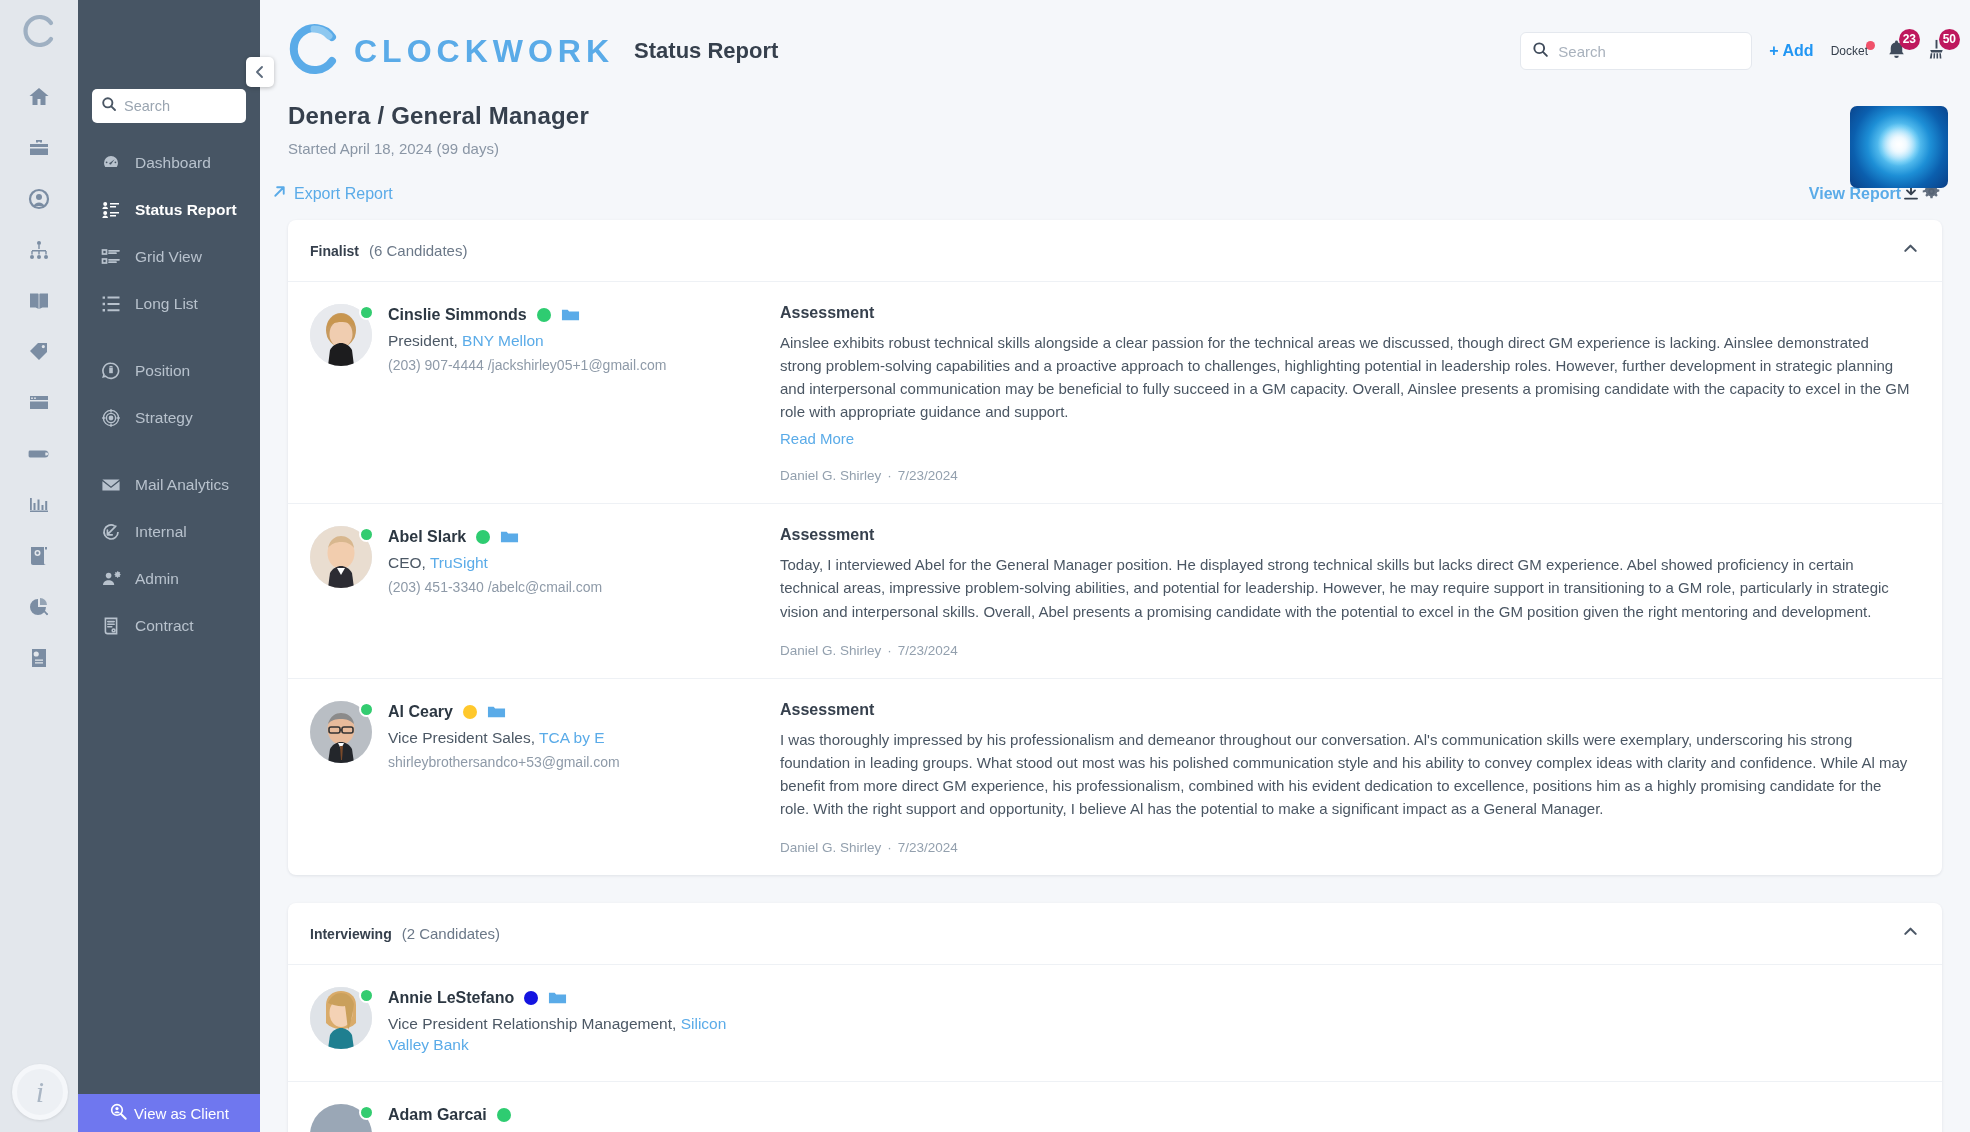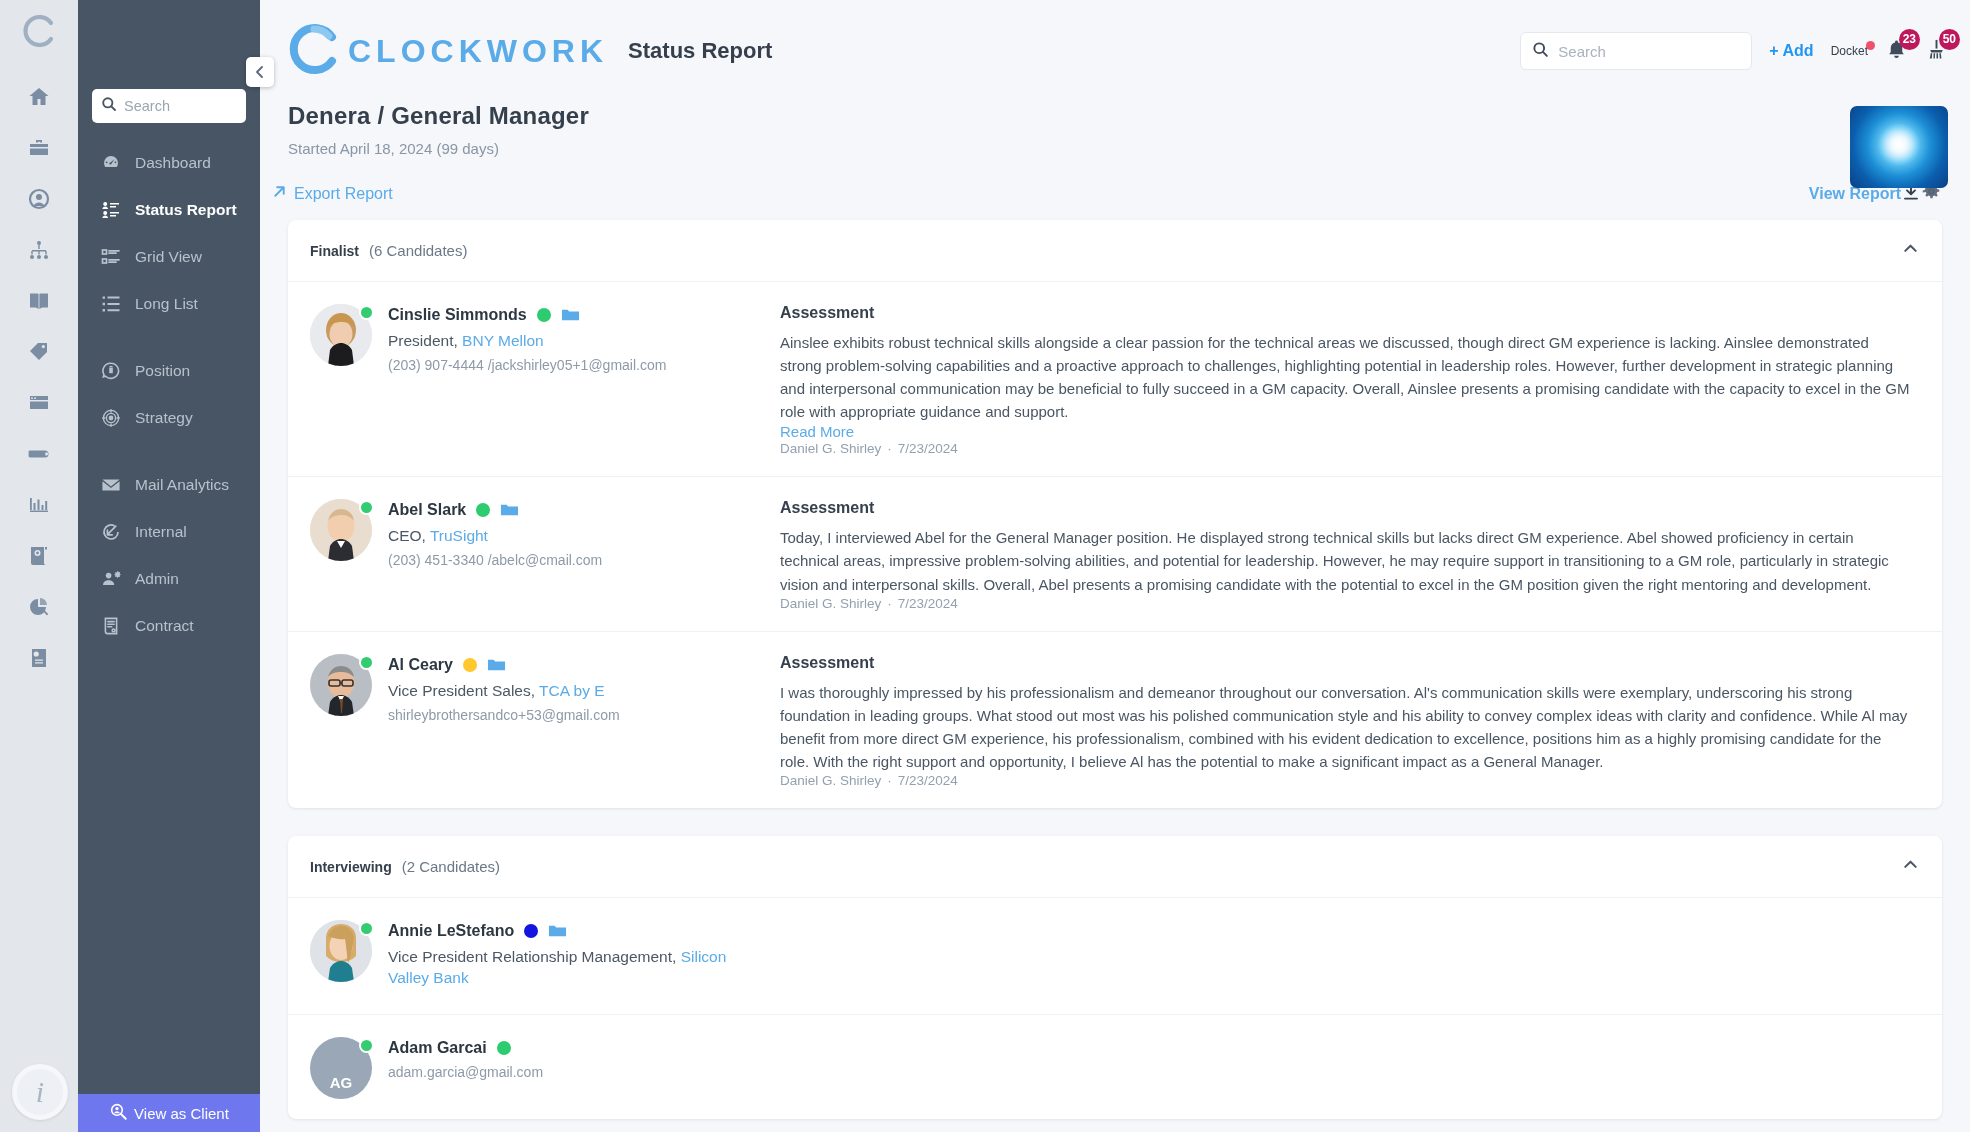--- a/index.html
+++ b/index.html
@@ -75,21 +75,21 @@
   .nav-fill { flex: 1 1 auto; }
   .view-as-client {
     height: 38px; background: #6f77ef; color: #fff;
     display: flex; align-items: center; justify-content: center;
     gap: 6px; font-size: 15px; cursor: pointer;
   }
 
   
   .main { flex: 1 1 auto; height: 100%; overflow: hidden; position: relative; background: #f5f7fa; }
   .topbar { height: 102px; display: flex; align-items: center; padding: 0 22px 0 28px; }
-  .brand { display: flex; align-items: center; gap: 8px; }
+  .brand { display: flex; align-items: center; gap: 14px; }
   .brand-word {
     font-size: 32px; letter-spacing: 5px; color: #5aabe8; font-weight: bold;
   }
   .topbar-title { font-size: 22px; font-weight: bold; color: #36404d; margin-left: 20px; }
   .topbar-right { margin-left: auto; display: flex; align-items: center; gap: 17px; }
   .top-search {
     width: 232px; height: 38px; background: #fff; border: 1px solid #e4e8ee;
     border-radius: 6px; display: flex; align-items: center; padding: 0 11px; gap: 9px;
   }
   .top-search input {
@@ -170,22 +170,22 @@
   .cand-name { font-size: 16px; font-weight: bold; color: #2c3742; }
   .stage-dot { width: 14px; height: 14px; border-radius: 50%; display: inline-block; }
   .folder-ico { color: #5aabe8; cursor: pointer; display: flex; }
   .cand-title { margin-top: 7px; font-size: 15.5px; color: #4c5865; line-height: 1.35; max-width: 370px; }
   .cand-title a { color: #5aabe8; text-decoration: none; cursor: pointer; }
   .cand-contact { margin-top: 5px; font-size: 14px; color: #8e9aa8; }
 
   .assess { flex: 1 1 auto; min-width: 0; padding-right: 6px; }
   .assess h3 { font-size: 16px; font-weight: bold; color: #36404d; margin-bottom: 9px; }
   .assess p { font-size: 15px; line-height: 1.54; color: #4a5663; }
-  .read-more { display: inline-block; color: #5aabe8; font-size: 15px; cursor: pointer; }
-  .assess-meta { margin-top: 0; font-size: 13.5px; color: #93a0ae; }
+  .read-more { display: inline-block; margin-top: 7px; color: #5aabe8; font-size: 15px; cursor: pointer; }
+  .assess-meta { margin-top: 20px; font-size: 13.5px; color: #93a0ae; }
   .assess-meta .sep { margin: 0 6px; }
 </style>
 </head>
 <body>
 
 <div id="app">
 
   <div class="rail">
     <div class="rail-logo">
       <svg width="34" height="34" viewBox="0 0 34 34">

